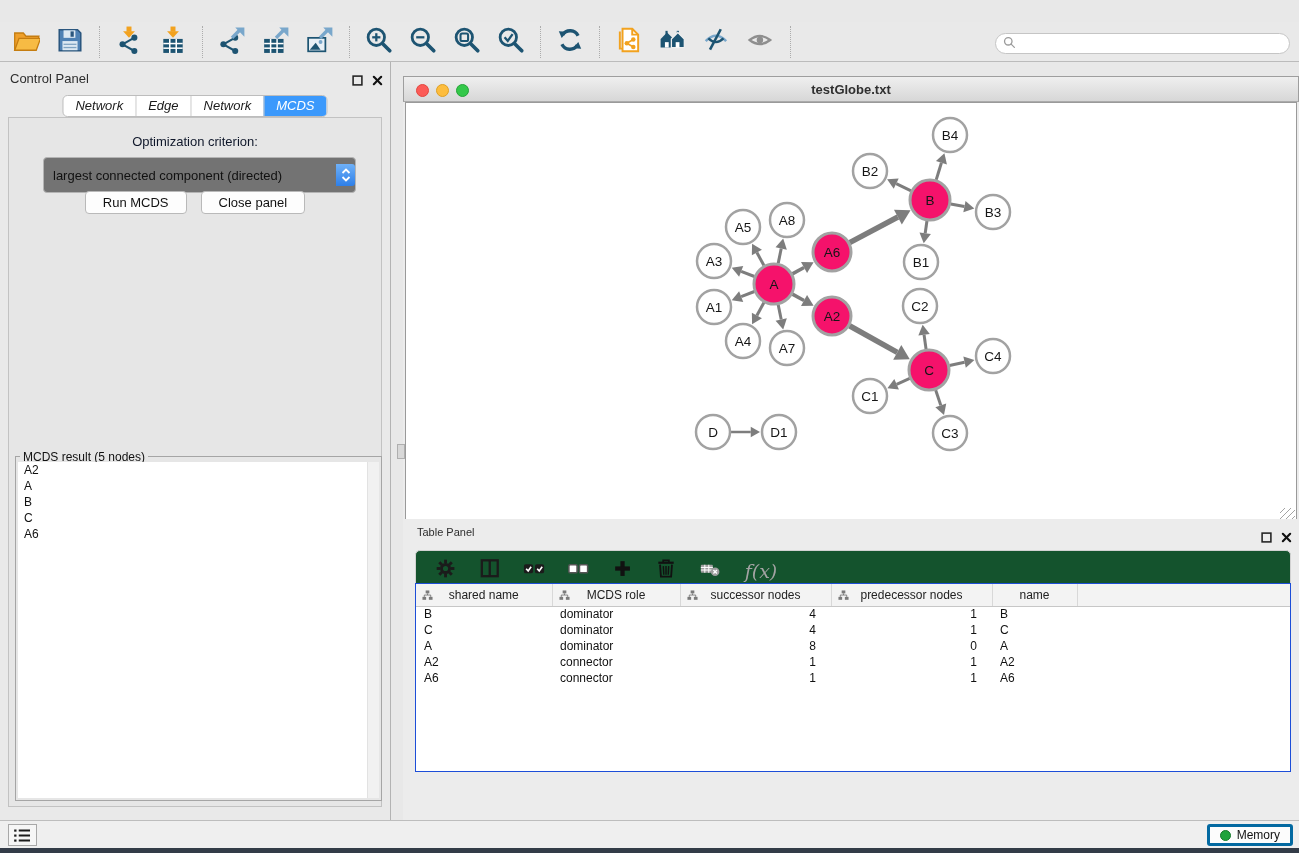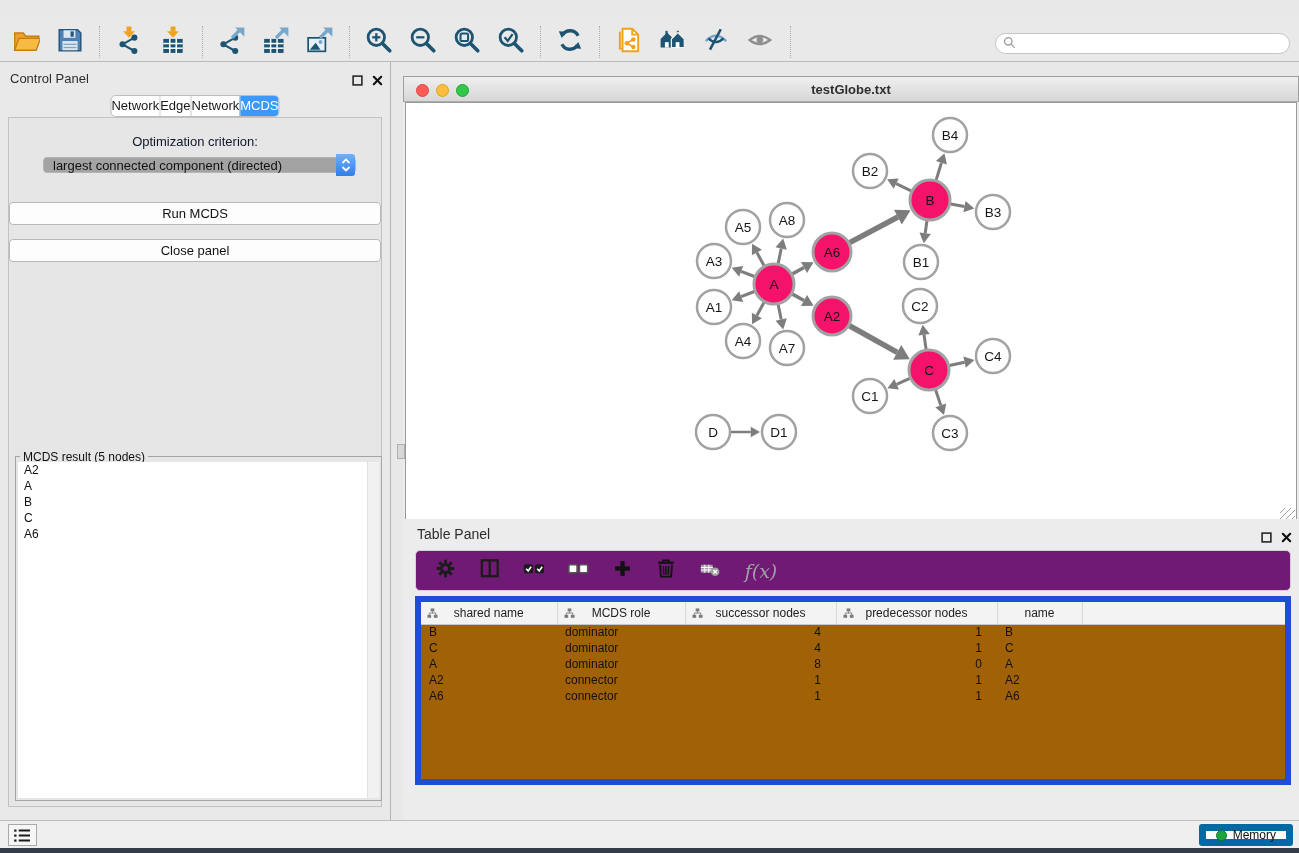--- a/index.html
+++ b/index.html
@@ -28,31 +28,31 @@
   .searchbox input { border:none; outline:none; flex:1; height:17px; font-size:12px; background:transparent; margin-left:4px; }
 
   
   .control-panel { position:absolute; left:0; top:62px; width:391px; height:758px; background:#E9E9E9;
     border-right:1px solid #B3B3B3; }
   .cp-header { position:absolute; left:10px; top:9px; font-size:13px; color:#2E2E2E; }
   .panel-icons { position:absolute; right:7px; top:10px; display:flex; gap:9px; align-items:center; }
   .cp-content { position:absolute; left:8px; right:8px; top:55px; bottom:13px; border:1px solid #C2C2C2; background:#E6E6E6; }
   .seg { display:inline-flex; border:1px solid #BDBDBD; border-radius:5px; overflow:hidden; background:#fff;
     height:22px; line-height:20px; font-size:13px; }
-  .seg-tab { padding:0 0; border-left:1px solid #CCCCCC; color:#1A1A1A; cursor:default; }
+  .seg-tab { padding:0 12px; border-left:1px solid #CCCCCC; color:#1A1A1A; cursor:default;font-style:italic; }
   .seg-tab:first-child { border-left:none; }
   .seg-tab.active { background:#3B99FC; color:#fff; }
   .cp-tabs { position:absolute; top:33px; left:50%; transform:translateX(-50%); z-index:2; }
   .opt-label { position:absolute; top:16px; width:100%; text-align:center; font-size:13px; color:#0f172a; }
-  .dropdown { position:absolute; left:34px; top:39px; width:313px; height:16px; background:#a3a3a3;
+  .dropdown { position:absolute; left:34px; top:39px; width:313px; height:36px; background:#737373;
     border:1px solid #B4B4B4; border-radius:4px; display:flex; align-items:center; }
   .dropdown .dd-text { flex:1; font-size:13px; color:#111; padding-left:9px; white-space:nowrap; overflow:hidden; }
   .dd-stepper { width:19px; height:22px; border-radius:0 3px 3px 0; background:linear-gradient(#6FB1F8,#2E7FE8);
     display:flex; align-items:center; justify-content:center; }
-  .cp-buttons { position:absolute; top:84px; width:100%; display:flex; justify-content:center; gap:14px;flex-direction:column; }
+  .cp-buttons { position:absolute; top:73px; width:100%; display:flex; justify-content:center; gap:14px; }
   .btn { height:23px; padding:0 17px; background:#FDFDFD; border:1px solid #B9B9B9; border-radius:4px;
     font-size:13px; color:#111; line-height:21px; cursor:default; }
   .mcds-fieldset { position:absolute; left:6px; top:338px; width:367px; height:345px;
     border:1px solid #A5A5A5; background:#E6E6E6; }
   .mcds-legend { position:absolute; left:4px; top:-7px; background:#E6E6E6; padding:0 3px; font-size:12px; color:#111; }
   .mcds-list { position:absolute; left:2px; right:2px; top:5px; bottom:2px; background:#fff; overflow:hidden; }
   .mcds-scroll { position:absolute; right:0; top:0; bottom:0; width:12px; background:#F1F1F1; border-left:1px solid #E2E2E2; }
   .mcds-item { font-size:12px; color:#111; padding:1px 0 1px 6px; line-height:14px; }
   .mcds-item:first-child { padding-top:4px; }
 
@@ -64,41 +64,41 @@
   .nw-lights .light { width:13px; height:13px; }
   .nw-title { position:absolute; left:0; top:5px; width:100%; text-align:center; font-size:13px; font-weight:bold; color:#2F2F2F; }
   .nw-canvas { position:absolute; left:2px; top:26px; width:892px; height:423px; background:#fff; border:1px solid #9A9A9A; }
   .resize-grip { position:absolute; right:1px; bottom:1px; width:15px; height:15px;
     background:repeating-linear-gradient(135deg, transparent 0 3px, #A3A3A3 3px 4.2px); }
   .edge-handle-left { position:absolute; left:-6px; top:368px; width:8px; height:15px; background:#D8D8D8; border:1px solid #AFAFAF; }
   .edge-handle-bottom { position:absolute; left:440px; bottom:-6px; width:15px; height:6px; background:#D8D8D8; border:1px solid #BFBFBF; }
 
   
   .table-panel { position:absolute; left:403px; top:519px; width:896px; height:301px; background:#ECECEC; }
-  .tp-header { position:absolute; left:14px; top:7px; font-size:14px; color:#2E2E2E; }
-  .tp-toolbar { position:absolute; left:12px; right:8px; top:31px; height:41px; background:#701a75;
+  .tp-header { position:absolute; left:14px; top:7px; font-size:11px; color:#2E2E2E; }
+  .tp-toolbar { position:absolute; left:12px; right:8px; top:31px; height:41px; background:#14532d;
     border:1px solid #D2D2D2; border-radius:5px; display:flex; align-items:center; padding-left:17px; gap:17px; }
   .tp-tool { width:27px; height:27px; display:flex; align-items:center; justify-content:center; cursor:default; }
   .fx { font-family:"DejaVu Serif", serif; font-style:italic; font-size:19px; color:#A3A3A3; }
-  .tp-tablewrap { position:absolute; left:12px; right:8px; top:77px; height:189px; background:#a16207;
-    border:6px solid #1d4ed8; overflow:hidden; }
+  .tp-tablewrap { position:absolute; left:12px; right:8px; top:64px; height:189px; background:#ffffff;
+    border:1px solid #1d4ed8; overflow:hidden; }
   table.datatable { border-collapse:collapse; table-layout:fixed; width:100%; font-size:12px; }
   .datatable th { height:22px; background:#F3F3F3; border-bottom:1px solid #C7C7C7; border-right:1px solid #D8D8D8;
     font-weight:normal; color:#222; position:relative; text-align:center; }
   .datatable th .hicon { position:absolute; left:6px; top:6px; }
   .datatable th.filler { border-right:none; }
   .datatable td { height:16px; padding:0 8px; white-space:nowrap; overflow:hidden; color:#111; }
   .datatable td.num { text-align:right; padding-right:15px; }
   .tp-tabs { position:absolute; top:269px; left:50%; transform:translateX(-50%); }
 
   
   .statusbar { position:absolute; left:0; top:820px; width:1299px; height:28px; background:#EFEFEF; border-top:1px solid #BDBDBD; }
   .list-button { position:absolute; left:8px; top:3px; width:29px; height:22px; background:#F6F6F6;
     border:1px solid #A8A8A8; display:flex; align-items:center; justify-content:center; }
-  .memory-button { position:absolute; right:6px; top:3px; height:22px; background:#FCFCFC; border:7px solid #0369a1;
+  .memory-button { position:absolute; right:6px; top:3px; height:22px; background:#FCFCFC; border:3px solid #0369a1;
     border-radius:3px; display:flex; align-items:center; padding:0 10px; gap:6px; font-size:12px; color:#111; }
   .mem-dot { width:11px; height:11px; border-radius:50%; background:#1FA33C; border:1px solid #157A2B; }
   .bottom-strip { position:absolute; left:0; top:848px; width:1299px; height:5px;
     background:linear-gradient(90deg,#333C48,#46505C 30%,#2C3540 60%,#3C4document0,#38414D); background-color:#333C48; }
 </style>
 </head>
 <body>
 
 <div class="screen">
 

